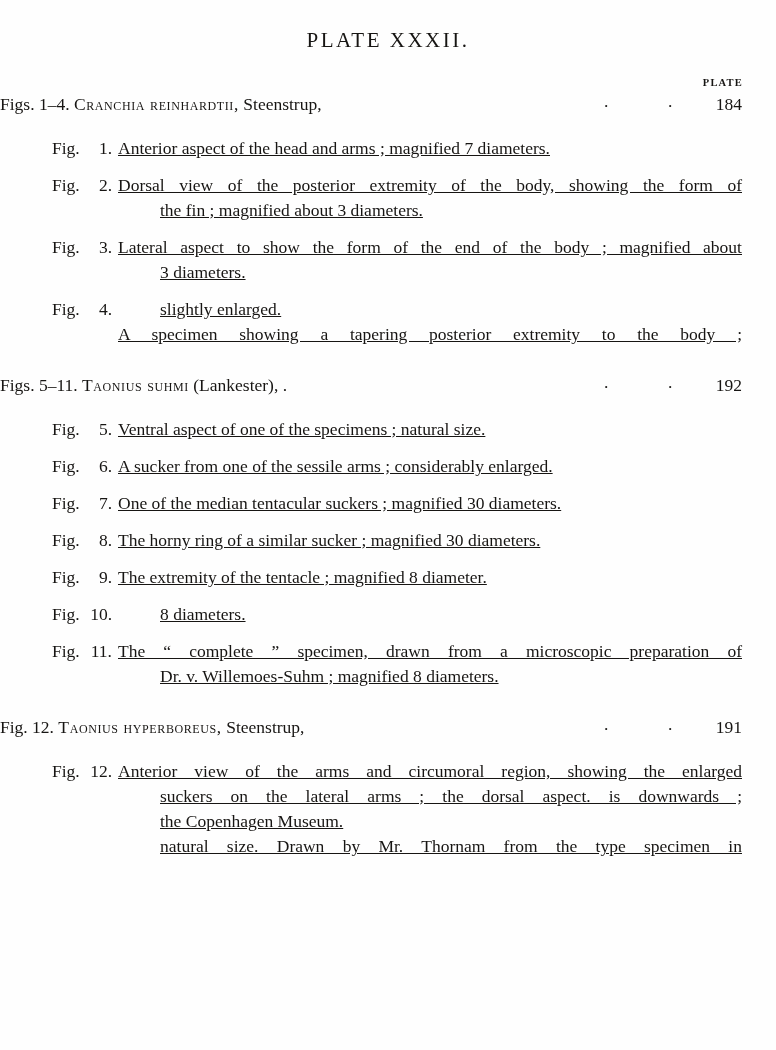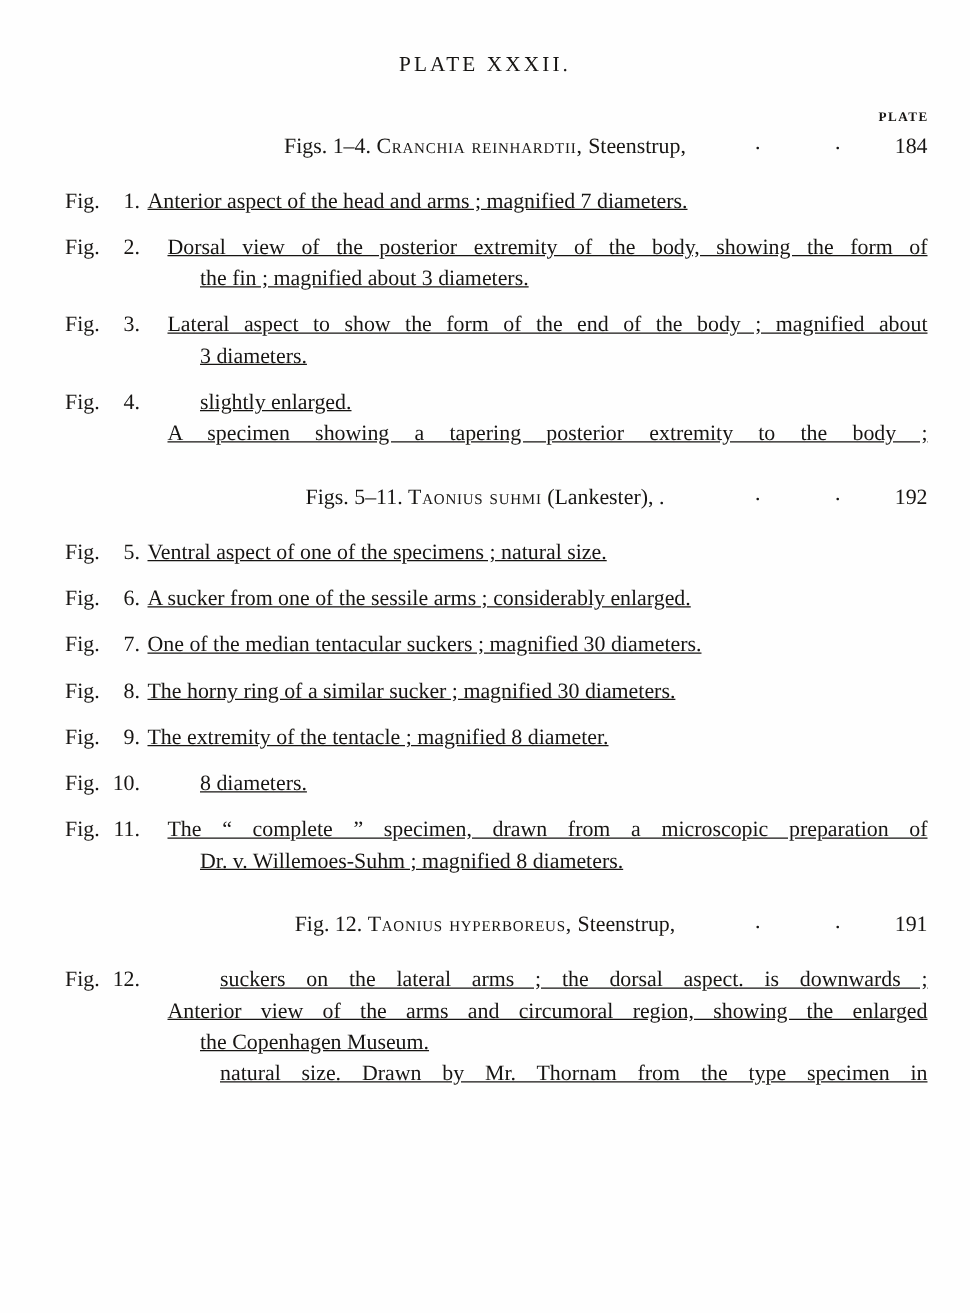--- a/index.html
+++ b/index.html
@@ -8,41 +8,41 @@
     background:#fefefe;
     color:#171513;
     font-family:"Liberation Serif","DejaVu Serif",serif;
     font-size:17.5px;
     -webkit-font-smoothing:antialiased;
   }
   .sheet { position:relative; width:776px; height:1050px; overflow:hidden; }
 
   .plate-title {
     text-align:center;
-    padding-top:40px;
-    font-size:17px;
+    padding-top:28px;
+    font-size:21px;
     letter-spacing:2.5px;
     line-height:24px;
   }
 
   .page-col {
     text-align:right;
     padding-right:33px;
     margin-top:25px;
     font-size:10.5px;
     font-weight:bold;
     letter-spacing:1.2px;
     line-height:12px;
   }
 
   .heading {
     position:relative;
     height:24px;
     line-height:24px;
-    text-align:center;
+    text-align:left;
     margin-bottom:20px;
     white-space:nowrap;
   }
   .heading.first { margin-top:3px; }
   .heading.later { margin-top:26px; }
   .heading .h-text { display:inline-block; }
   .heading .pnum { position:absolute; right:34px; top:0; }
   .heading .dot { position:absolute; top:-3px; }
   .heading .d1 { left:604px; }
   .heading .d2 { left:668px; }
@@ -52,21 +52,21 @@
   .entry {
     position:relative;
     margin:0 34px 12px 52px;
     line-height:25px;
     text-decoration:underline;
   }
   .fig-label { position:absolute; left:0; top:0; }
   .fig-num  { position:absolute; left:30px; top:0; width:30px; text-align:right; }
   .entry-lines { margin-left:66px; }
   .line { min-height:25px; }
-  .line.just { text-align:justify; text-align-last:justify;margin-left:16px; }
+  .line.just { text-align:justify; text-align-last:justify; }
   .line.cont { padding-left:42px; }
 </style>
 </head>
 <body>
 
 <div class="sheet">
 
   <div class="plate-title">PLATE XXXII.</div>
 
   <div class="page-col">PLATE</div>
@@ -181,20 +181,20 @@
     <span class="h-text"><span>Fig. 12. </span><span class="sc">Taonius hyperboreus,</span><span> Steenstrup,</span></span>
     <span class="dot d1">.</span>
     <span class="dot d2">.</span>
     <span class="pnum">191</span>
   </div>
 
   <div class="entry">
     <span class="fig-label">Fig.</span>
     <span class="fig-num">12.</span>
     <div class="entry-lines">
+      <div class="line just">Anterior view of the arms and circumoral region, showing the enlarged</div>
       <div class="line cont just">suckers on the lateral arms ; the dorsal aspect. is downwards ;</div>
-      <div class="line just">Anterior view of the arms and circumoral region, showing the enlarged</div>
       <div class="line cont">the Copenhagen Museum.</div>
       <div class="line cont just">natural size.  Drawn by Mr. Thornam from the type specimen in</div>
     </div>
   </div>
 
 </div>
 
 </body></html>

